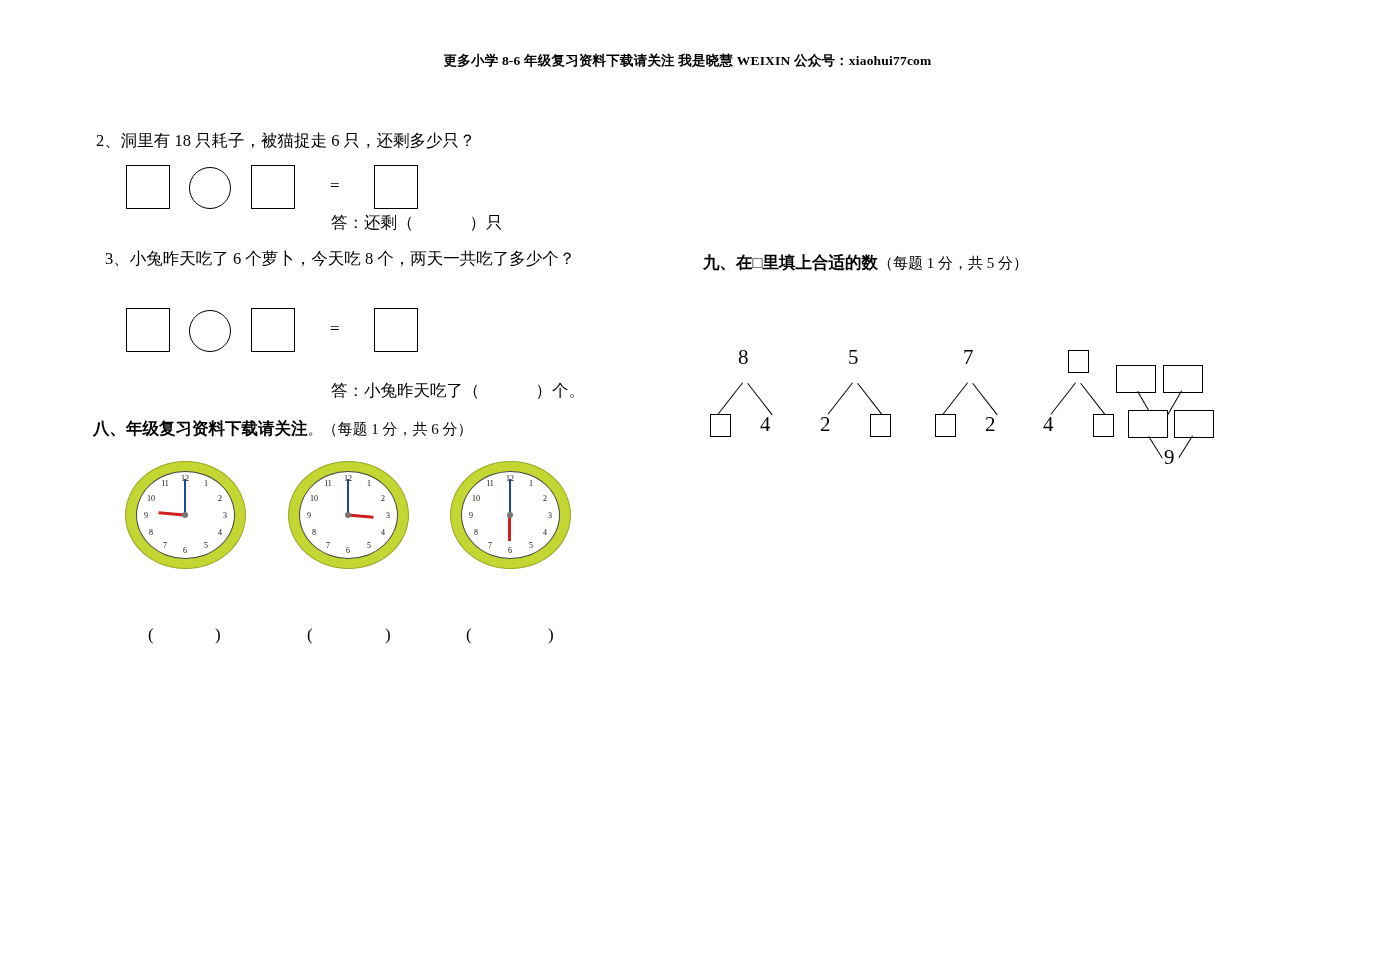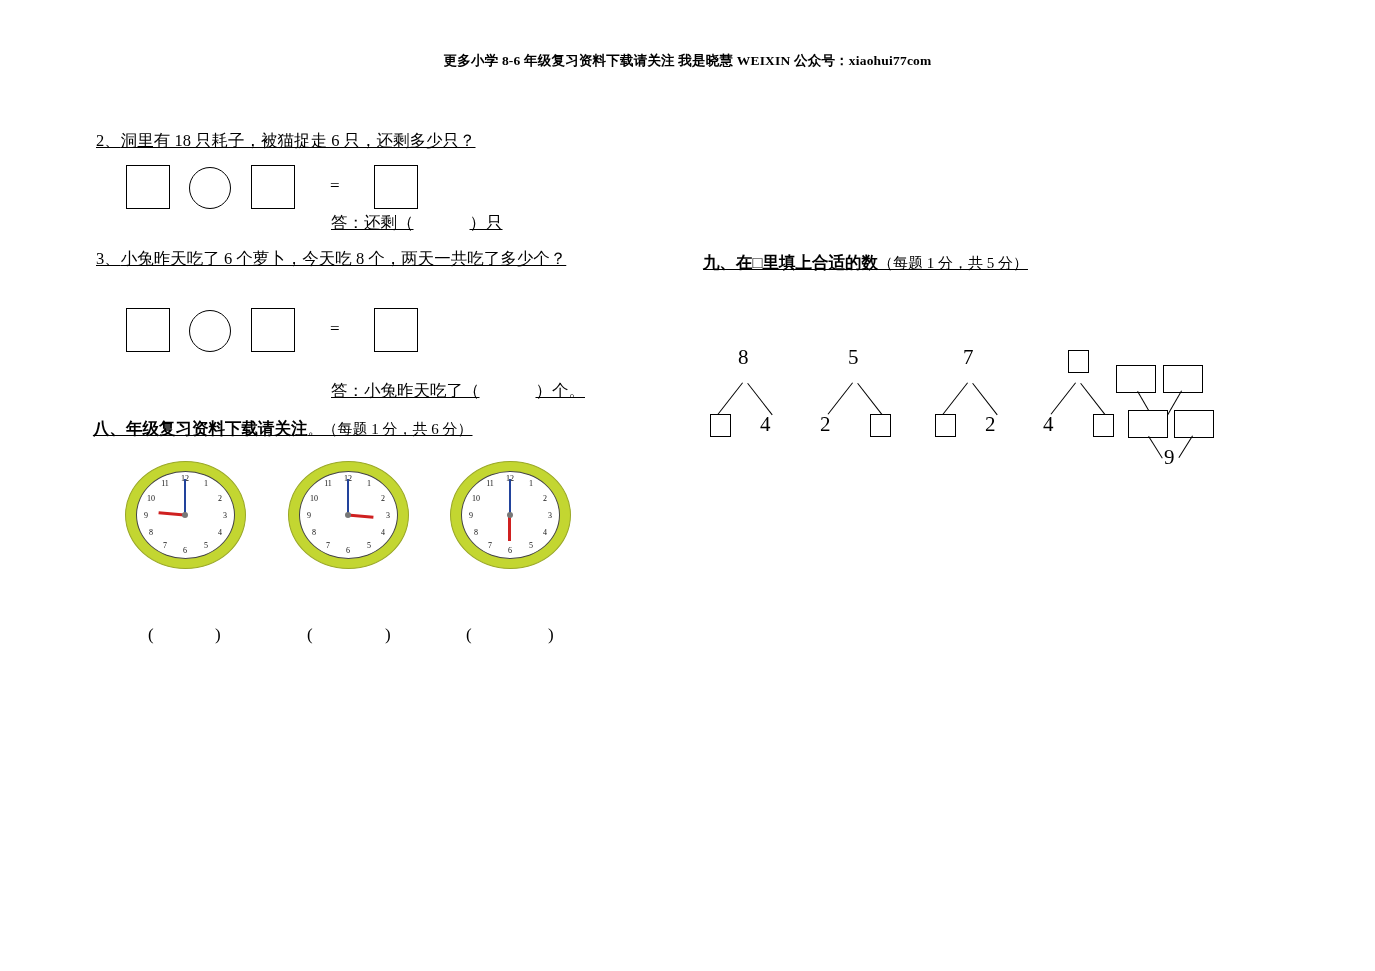--- a/index.html
+++ b/index.html
@@ -32,21 +32,20 @@
     font-family: "Liberation Serif", serif;
     letter-spacing: 0.2px;
   }
 
   
   .txt {
     position: absolute;
     font-size: 16.5px;
     font-family: "Liberation Serif", serif;
     white-space: nowrap;
-    text-decoration: underline;
   }
   .txt .small {
     font-size: 15px;
   }
   .bold {
     font-weight: bold;
   }
 
   
   .abox {
@@ -152,21 +151,21 @@
   <div class="abox" style="left:126px; top:165px; width:42px; height:42px;"></div>
   <div class="acircle" style="left:189px; top:167px; width:40px; height:40px;"></div>
   <div class="abox" style="left:251px; top:165px; width:42px; height:42px;"></div>
   <div class="eq" style="left:330px; top:176px;">=</div>
   <div class="abox" style="left:374px; top:165px; width:42px; height:42px;"></div>
 
   <div class="txt" style="left:331px; top:212px;">
     <span>答：还剩（</span><span style="display:inline-block;width:56px;"></span><span>）只</span>
   </div>
 
-  <div class="txt" style="left:96px; top:248px;">
+  <div class="txt" style="left:105px; top:248px;">
     <span>3、</span><span>小兔昨天吃了 6 个萝卜，今天吃 8 个，两天一共吃了多少个？</span>
   </div>
 
   <div class="abox" style="left:126px; top:308px; width:42px; height:42px;"></div>
   <div class="acircle" style="left:189px; top:310px; width:40px; height:40px;"></div>
   <div class="abox" style="left:251px; top:308px; width:42px; height:42px;"></div>
   <div class="eq" style="left:330px; top:319px;">=</div>
   <div class="abox" style="left:374px; top:308px; width:42px; height:42px;"></div>
 
   <div class="txt" style="left:331px; top:380px;">

